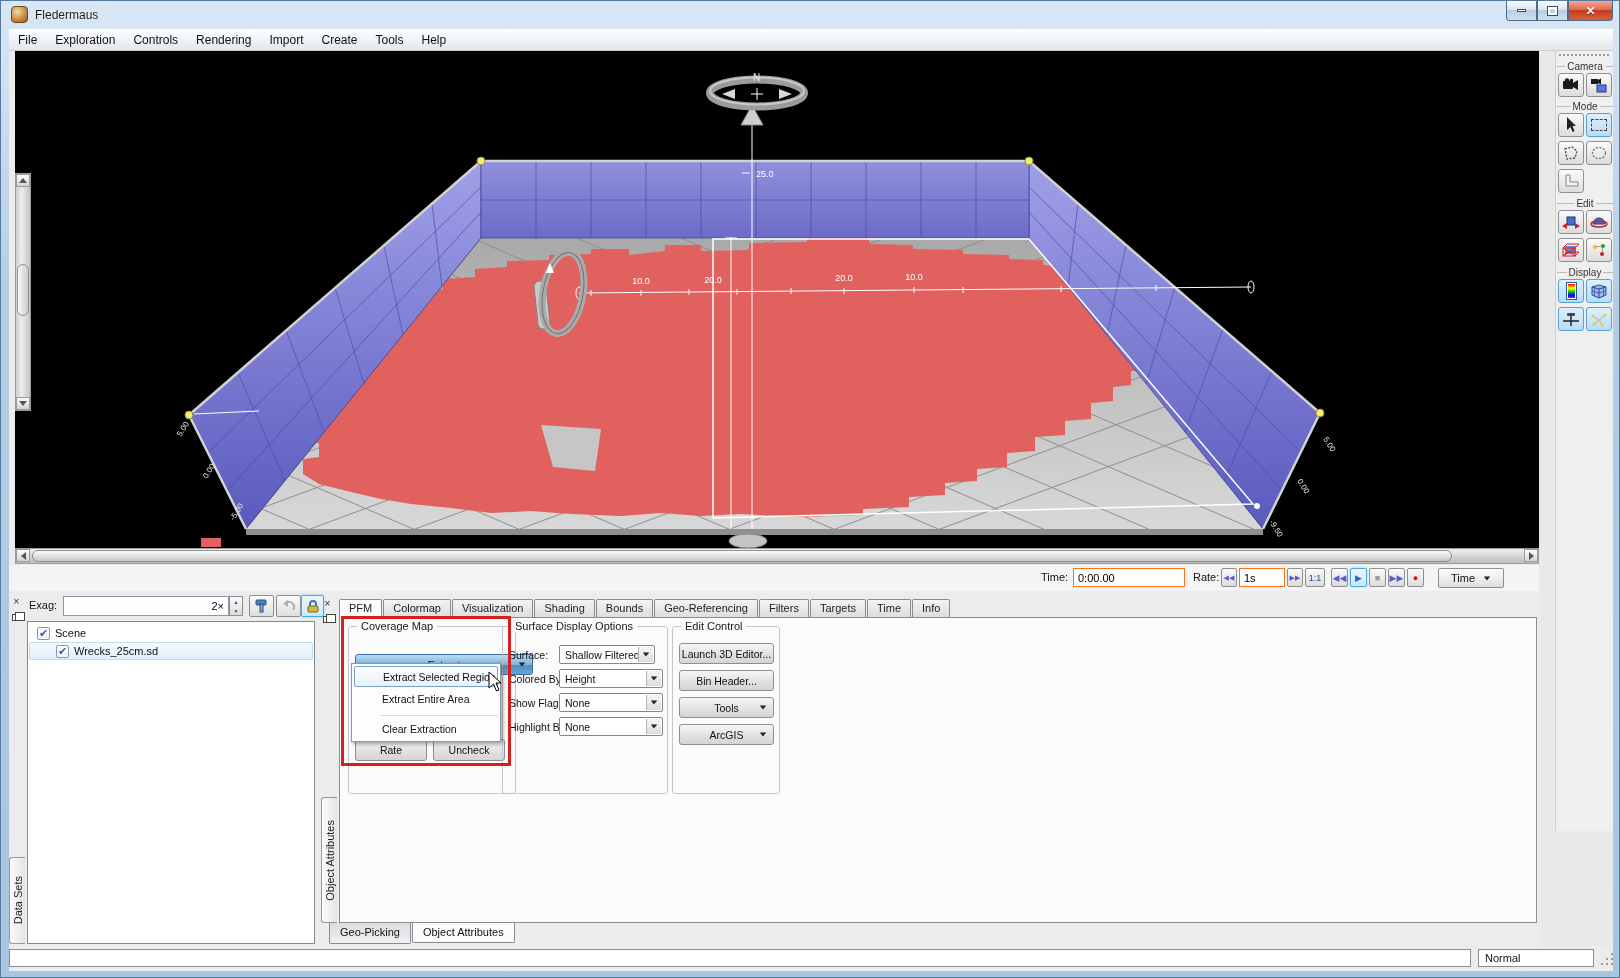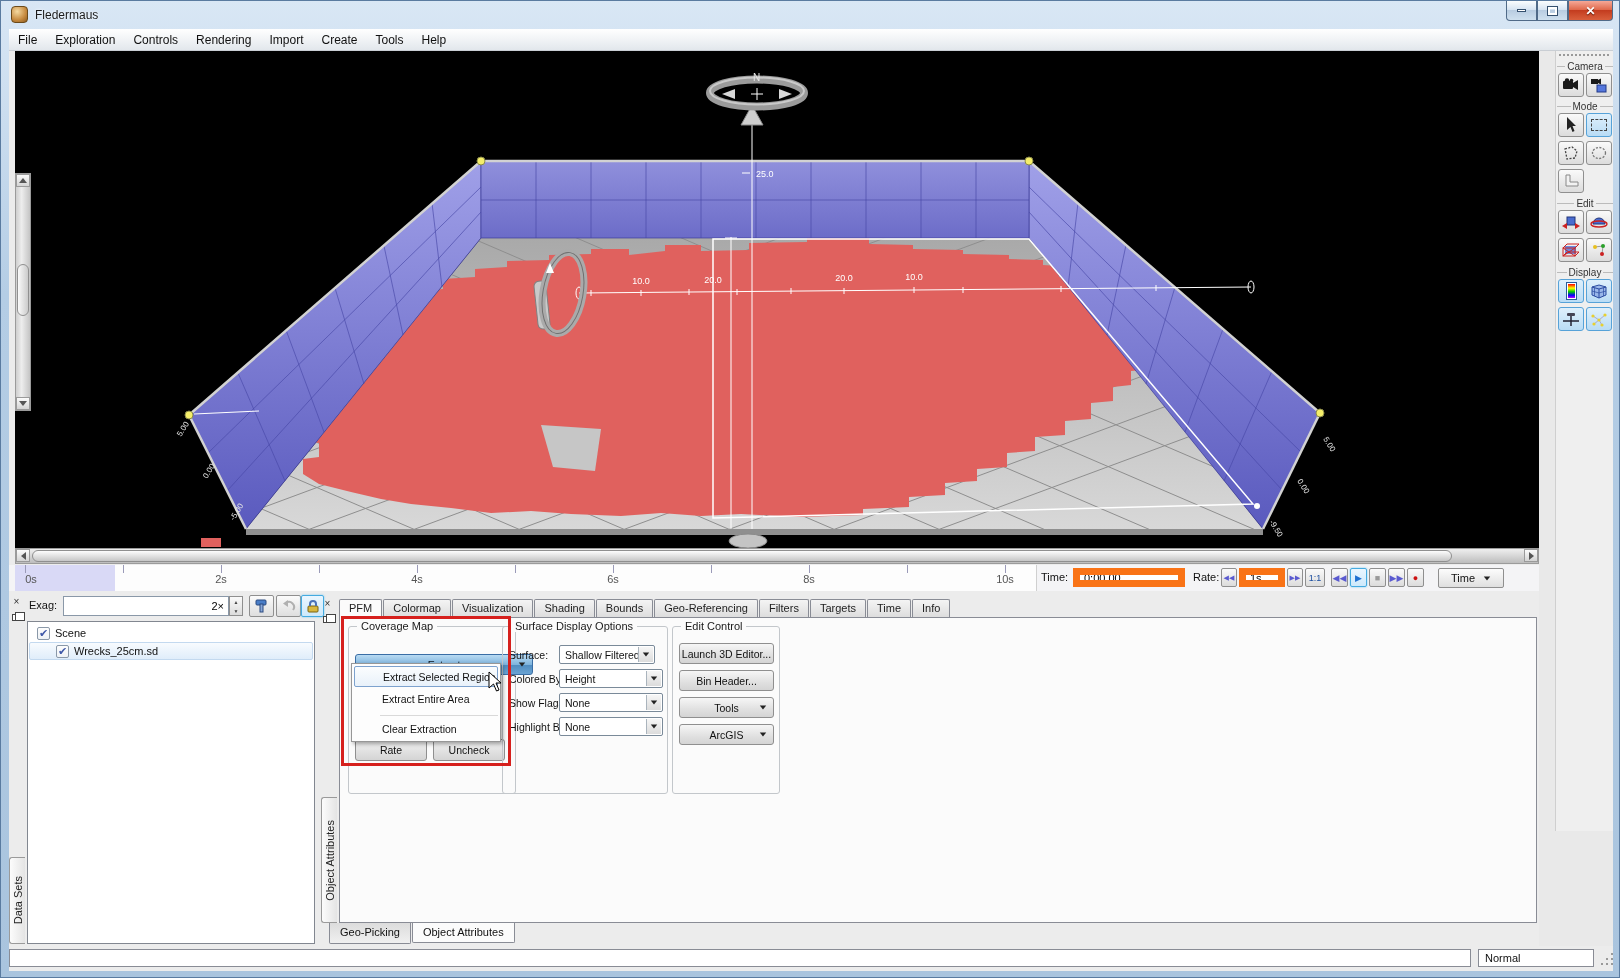--- a/index.html
+++ b/index.html
@@ -56,21 +56,21 @@
   .hthumb { position:absolute; left:16px; top:1px; height:12px; width:1420px; border-radius:7px;
     background:linear-gradient(#fdfdfd,#c6c6c6); border:1px solid #8f8f8f; }
 
   
   .timeline { position:absolute; left:8px; top:564px; width:1604px; height:26px; background:#f4f4f6; }
   .ruler { position:absolute; left:6px; top:0; width:1022px; height:26px; background:#fdfdfd; border-right:1px solid #d0d0d0; }
   .ruler-sel { position:absolute; left:0; top:0; width:100px; height:26px; background:#d9d9f6; }
   .ruler-tick { position:absolute; top:0; width:1px; height:8px; background:#9a9ab8; }
   .ruler-label { position:absolute; top:8px; color:#555; font-size:11px; transform:translateX(-50%); }
   .tl-label { position:absolute; top:6px; font-size:11px; color:#111; }
-  .tl-input { position:absolute; top:3px; height:19px; border:7px solid #f97316; background:#fff; font-size:11px;
+  .tl-input { position:absolute; top:3px; height:19px; border:1px solid #f97316; background:#fff; font-size:11px;
     font-family:"Liberation Sans",sans-serif; padding:0 4px; }
   .tl-btn { position:absolute; top:3px; height:19px; background:linear-gradient(#fafafa,#dcdcdc); border:1px solid #8f8f8f;
     border-radius:2px; display:flex; align-items:center; justify-content:center; font-size:7px; color:#5a5ad0; }
   .tl-btn.media { width:17px; font-size:9px; }
   .tl-btn.active-play { border:1px solid #44aae0; box-shadow:0 0 2px #67c4f0; background:linear-gradient(#eaf6ff,#cde9fb); color:#1d6fd1; }
   .combo { position:absolute; top:3px; height:20px; background:linear-gradient(#fcfcfc,#dfdfdf); border:1px solid #8f8f8f;
     border-radius:2px; font-size:11px; display:flex; align-items:center; justify-content:center; gap:8px; }
   .combo .tri.down { border-top-color:#222; transform:scale(.8); }
 
   
@@ -374,40 +374,20 @@
     <div class="sb-btn" style="left:0;top:0">
         <div class="tri left"></div>
       </div>
     <div class="hthumb"></div>
     <div class="sb-btn" style="right:0;top:0">
         <div class="tri right"></div>
       </div>
   </div>
 
   <div class="timeline">
-    <div class="ruler">
-      <div class="ruler-sel"></div>
-      <div class="ruler-tick" style="left:10px"></div>
-        <div class="ruler-tick" style="left:108px"></div>
-      <div class="ruler-tick" style="left:206px"></div>
-        <div class="ruler-tick" style="left:304px"></div>
-      <div class="ruler-tick" style="left:402px"></div>
-        <div class="ruler-tick" style="left:500px"></div>
-      <div class="ruler-tick" style="left:598px"></div>
-        <div class="ruler-tick" style="left:696px"></div>
-      <div class="ruler-tick" style="left:794px"></div>
-        <div class="ruler-tick" style="left:892px"></div>
-      <div class="ruler-tick" style="left:990px"></div>
-      <div class="ruler-label" style="left:16px">0s</div>
-      <div class="ruler-label" style="left:206px">2s</div>
-      <div class="ruler-label" style="left:402px">4s</div>
-      <div class="ruler-label" style="left:598px">6s</div>
-      <div class="ruler-label" style="left:794px">8s</div>
-      <div class="ruler-label" style="left:990px">10s</div>
-    </div>
     <div class="tl-label" style="left:1032px">Time:</div>
     <input class="tl-input" style="left: 1064px; width: 112px;" value="0:00.00">
     <div class="tl-label" style="left:1184px">Rate:</div>
     <div class="tl-btn" style="left:1212px; width:16px;">◀◀</div>
     <input class="tl-input" style="left: 1230px; width: 46px;" value="1s">
     <div class="tl-btn" style="left:1278px; width:16px;">▶▶</div>
     <div class="tl-btn" style="left:1296px; width:20px; font-size:9px; color:#1d4fa0;">1:1</div>
     <div class="tl-btn media" style="left:1322px; color:#5a5ad0;">◀◀</div>
     <div class="tl-btn media active-play" style="left:1341px;">▶</div>
     <div class="tl-btn media" style="left:1360px; color:#9a9a9a;">■</div>

